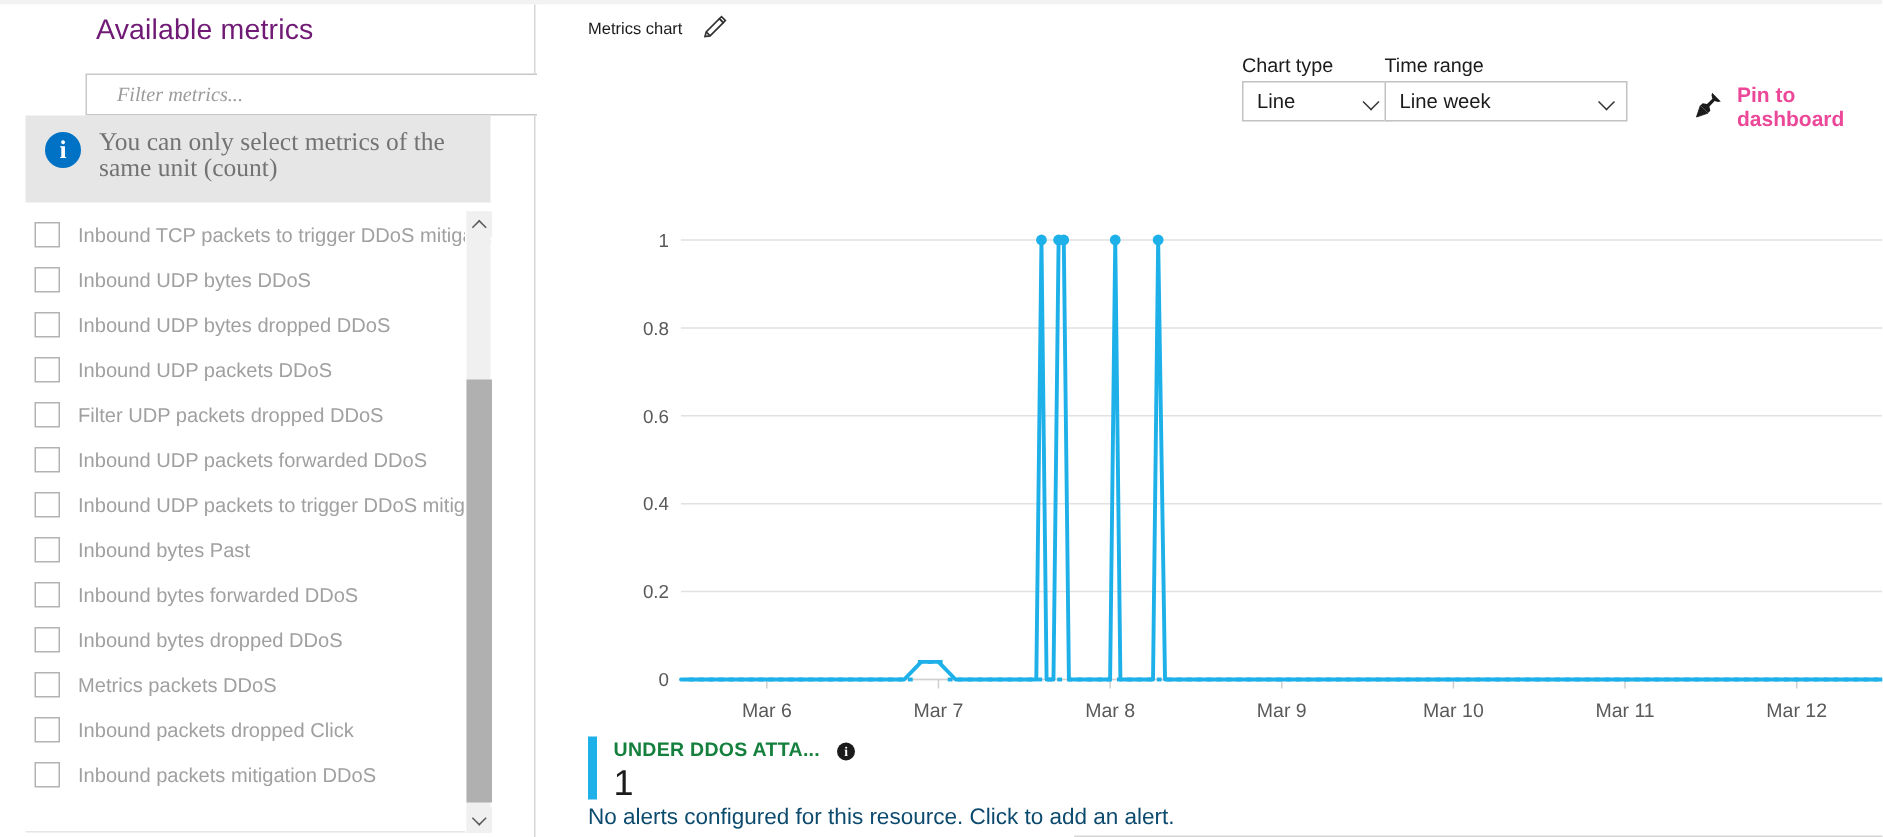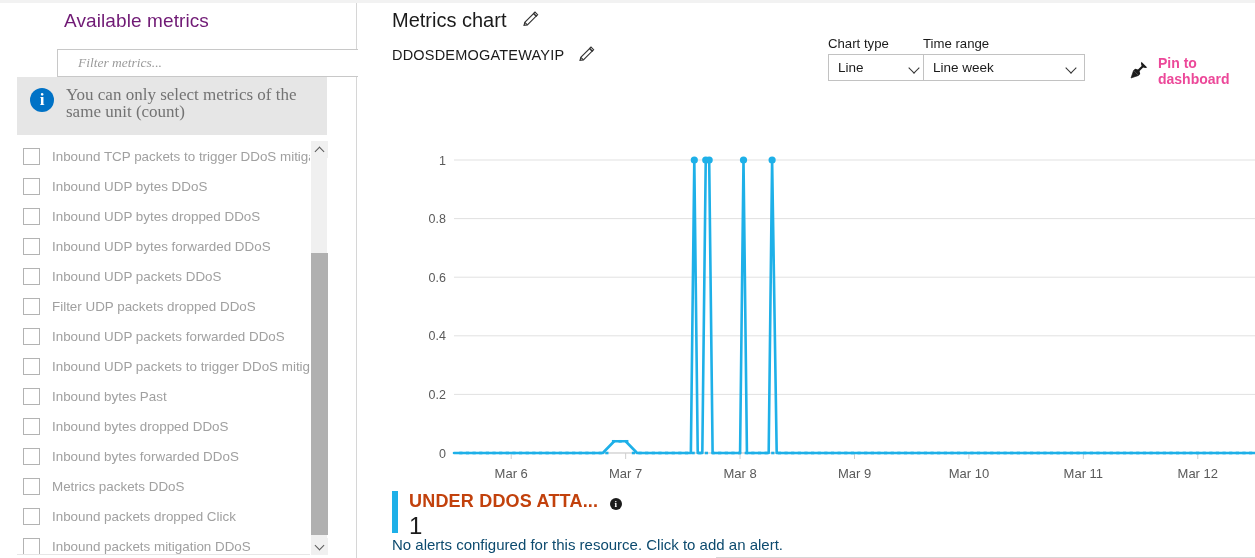--- a/index.html
+++ b/index.html
@@ -136,21 +136,21 @@
   }
 
   
   .right-panel {
     position: absolute; left: 358px; top: 3px;
     width: 897px; height: 555px;
     background: #ffffff;
   }
   .chart-title {
     position: absolute; left: 34px; top: 6px;
-    font-size: 20px; color: #1b1b1b; text-align: center;
+    font-size: 11px; color: #1b1b1b; text-align: center;
   }
   .pencil {
     display: inline-block;
     vertical-align: middle;
     margin-left: 9px;
     cursor: pointer;
   }
   .resource-name {
     position: absolute; left: 34px; top: 42px;
     font-size: 14.5px; color: #1b1b1b; letter-spacing: 0.2px;
@@ -199,22 +199,22 @@
   .legend {
     position: absolute; left: 34px; top: 488px;
     display: flex; align-items: flex-start;
   }
   .legend-bar {
     width: 6px; height: 42px;
     background: #1eb0e8;
     margin-right: 11px;
   }
   .legend-name {
-    font-size: 18px; font-weight: bold;
-    color: #c2410c; letter-spacing: 0.2px;
+    font-size: 13px; font-weight: bold;
+    color: #15803d; letter-spacing: 0.2px;
     white-space: nowrap;
   }
   .legend-info {
     display: inline-block;
     width: 12px; height: 12px;
     border-radius: 50%;
     background: #1b1b1b;
     color: #ffffff;
     font-family: "Liberation Serif", serif;
     font-weight: bold;
@@ -266,49 +266,45 @@
         <div class="metric-row">
           <div class="cbox"></div>
           <div class="metric-label">Inbound UDP bytes DDoS</div>
         </div>
         <div class="metric-row">
           <div class="cbox"></div>
           <div class="metric-label">Inbound UDP bytes dropped DDoS</div>
         </div>
         <div class="metric-row">
           <div class="cbox"></div>
-          <div class="metric-label">Inbound UDP bytes forwarded DDoS</div>
-        </div>
-        <div class="metric-row">
-          <div class="cbox"></div>
           <div class="metric-label">Inbound UDP packets DDoS</div>
         </div>
         <div class="metric-row">
           <div class="cbox"></div>
           <div class="metric-label">Filter UDP packets dropped DDoS</div>
         </div>
         <div class="metric-row">
           <div class="cbox"></div>
           <div class="metric-label">Inbound UDP packets forwarded DDoS</div>
         </div>
         <div class="metric-row">
           <div class="cbox"></div>
           <div class="metric-label">Inbound UDP packets to trigger DDoS mitigation</div>
         </div>
         <div class="metric-row">
           <div class="cbox"></div>
           <div class="metric-label">Inbound bytes Past</div>
         </div>
         <div class="metric-row">
           <div class="cbox"></div>
+          <div class="metric-label">Inbound bytes forwarded DDoS</div>
+        </div>
+        <div class="metric-row">
+          <div class="cbox"></div>
           <div class="metric-label">Inbound bytes dropped DDoS</div>
-        </div>
-        <div class="metric-row">
-          <div class="cbox"></div>
-          <div class="metric-label">Inbound bytes forwarded DDoS</div>
         </div>
         <div class="metric-row">
           <div class="cbox"></div>
           <div class="metric-label">Metrics packets DDoS</div>
         </div>
         <div class="metric-row">
           <div class="cbox"></div>
           <div class="metric-label">Inbound packets dropped Click</div>
         </div>
         <div class="metric-row">
@@ -334,30 +330,20 @@
       <span>Metrics chart</span>
       <span class="pencil">
         <svg width="19" height="19" viewBox="0 0 19 19">
           <path d="M3 15.3 L3.8 12.3 L12.6 3.5 L15.2 6.1 L6.4 14.9 Z" fill="none" stroke="#333" stroke-width="1.1"></path>
           <path d="M12.6 3.5 L14.0 2.1 L16.6 4.7 L15.2 6.1 Z" fill="none" stroke="#333" stroke-width="1.1"></path>
           <path d="M3.8 12.3 L6.4 14.9" fill="none" stroke="#333" stroke-width="1.1"></path>
         </svg>
       </span>
     </div>
 
-    <div class="resource-name">
-      <span>DDOSDEMOGATEWAYIP</span>
-      <span class="pencil">
-        <svg width="19" height="19" viewBox="0 0 19 19">
-          <path d="M3 15.3 L3.8 12.3 L12.6 3.5 L15.2 6.1 L6.4 14.9 Z" fill="none" stroke="#333" stroke-width="1.1"></path>
-          <path d="M12.6 3.5 L14.0 2.1 L16.6 4.7 L15.2 6.1 Z" fill="none" stroke="#333" stroke-width="1.1"></path>
-          <path d="M3.8 12.3 L6.4 14.9" fill="none" stroke="#333" stroke-width="1.1"></path>
-        </svg>
-      </span>
-    </div>
 
     <div class="ctrl-group" id="chart-type-group">
       <span class="ctrl-label">Chart type</span>
       <div class="selectbox">
         <span>Line</span>
         <span class="caret"></span>
       </div>
     </div>
 
     <div class="ctrl-group" id="time-range-group">

